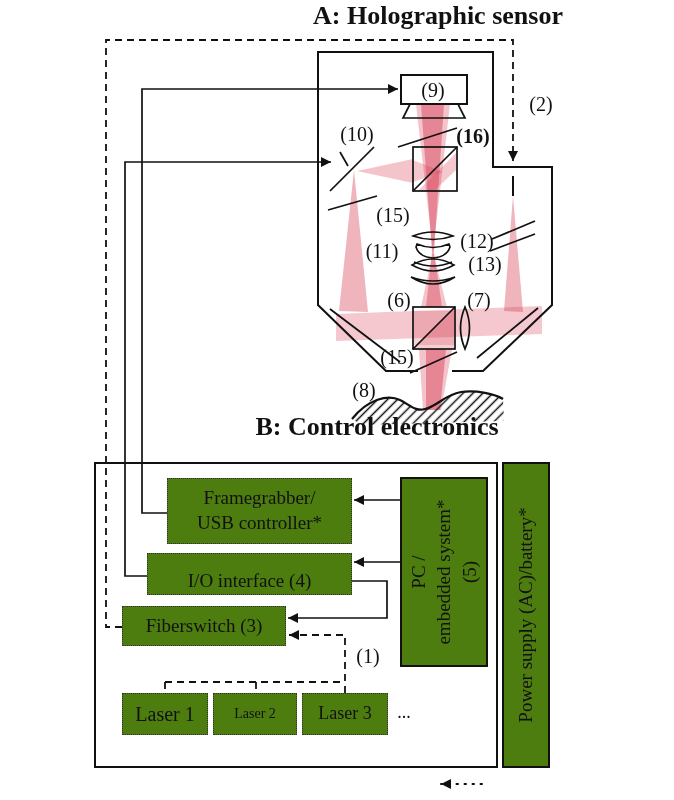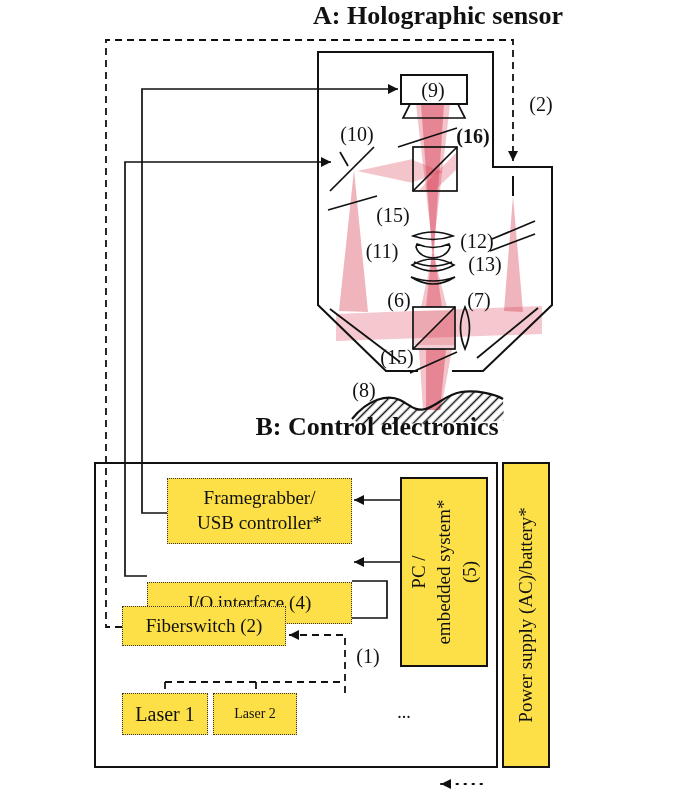--- a/index.html
+++ b/index.html
@@ -1,20 +1,20 @@
 <!DOCTYPE html>
 <html><head>
 <meta charset="utf-8">
 <style>
   html,body{margin:0;padding:0;background:#ffffff;}
   #canvas{position:relative;width:674px;height:800px;background:#fff;overflow:hidden;
           font-family:"Liberation Serif", serif;color:#111;}
   #diagram-svg{position:absolute;left:0;top:0;z-index:1;}
   .bx{position:absolute;box-sizing:border-box;display:flex;align-items:center;justify-content:center;
-      text-align:center;background:#fde047;z-index:2;font-size:19px;line-height:1.3;}
+      text-align:center;background:#4d7c0f;z-index:2;font-size:19px;line-height:1.3;}
   .dotted{border:1.6px dotted #333;}
   .solid{border:2px solid #111;}
   .frame{background:transparent;}
   .lbl{position:absolute;transform:translate(-50%,-50%);white-space:nowrap;z-index:3;font-size:20px;}
   .title{font-size:26px;font-weight:bold;text-align:center;}
   .rot{position:absolute;z-index:3;display:flex;flex-direction:column;align-items:center;justify-content:center;
        transform:translate(-50%,-50%) rotate(-90deg);font-size:19px;line-height:1.35;white-space:nowrap;}
 </style>
 </head>
 <body>
@@ -131,31 +131,34 @@
   </svg>
 
   <div class="bx frame solid" style="left:94px;top:462px;width:404px;height:306px;"></div>
   <div class="bx solid" style="left:502px;top:462px;width:48px;height:306px;"></div>
   <div class="bx solid" style="left:400px;top:477px;width:88px;height:190px;"></div>
 
   <div class="bx dotted" style="left:167px;top:478px;width:185px;height:66px;flex-direction:column;">
     <div>Framegrabber/</div>
     <div>USB controller*</div>
   </div>
-  <div class="bx dotted" style="left:147px;top:582px;width:205px;height:42px;">
+  <div class="bx dotted" style="left:147px;top:553px;width:205px;height:42px;align-items:flex-end;">
     <span>I/O interface (4)</span>
   </div>
   <div class="bx dotted" style="left:122px;top:606px;width:164px;height:40px;">
-    <span>Fiberswitch (2)</span>
+    <span>Fiberswitch (3)</span>
   </div>
   <div class="bx dotted" style="left:122px;top:693px;width:86px;height:42px;font-size:20px;">
     <span>Laser 1</span>
   </div>
   <div class="bx dotted" style="left:213px;top:693px;width:84px;height:42px;font-size:14px;">
     <span>Laser 2</span>
+  </div>
+  <div class="bx dotted" style="left:302px;top:693px;width:86px;height:42px;font-size:18px;">
+    <span>Laser 3</span>
   </div>
 
   <div class="rot" style="left:444px;top:572px;width:186px;height:84px;">
     <div>PC /</div>
     <div>embedded system*</div>
     <div>(5)</div>
   </div>
   <div class="rot" style="left:526px;top:615px;width:300px;height:30px;">
     <div>Power supply (AC)/battery*</div>
   </div>

